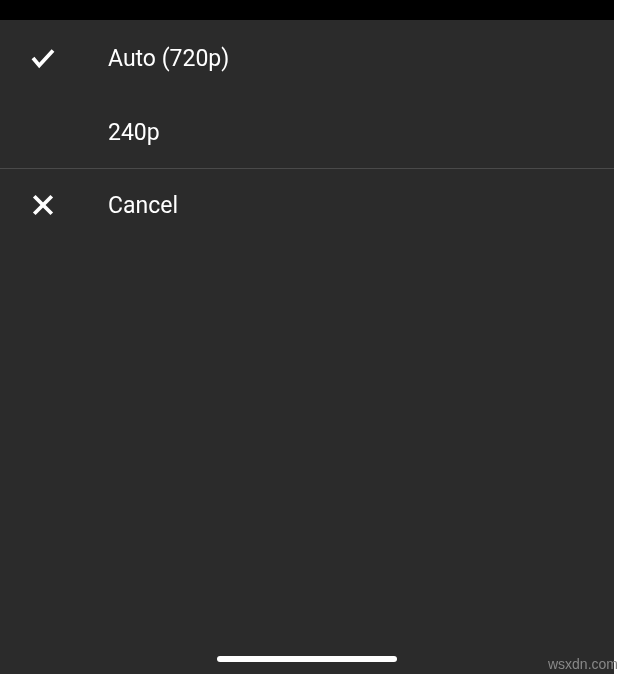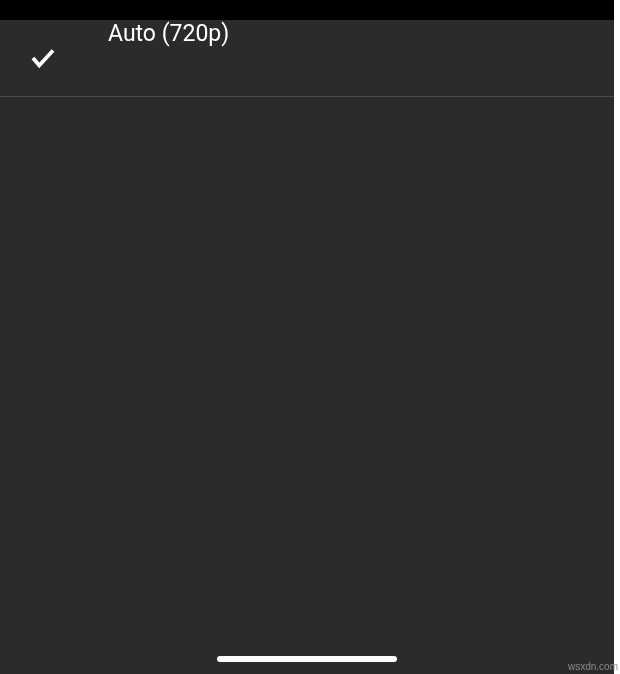--- a/index.html
+++ b/index.html
@@ -22,20 +22,21 @@
     }
     .menu {
       width: 614px;
       background: #2b2b2b;
       color: #fff;
       height: 654px;
       position: relative;
     }
     .menu-item {
       display: flex;
+      align-items: center;
       height: 72px;
       cursor: pointer;
     }
     .icon-slot {
       width: 108px;
       display: flex;
       align-items: center;
       justify-content: flex-start;
       padding-left: 28px;
     }
@@ -63,21 +64,21 @@
       width: 30px;
       height: 30px;
       stroke: #fff;
       stroke-width: 3;
       fill: none;
     }
     .watermark {
       position: absolute;
       bottom: 2px;
       right: 2px;
-      font-size: 10px;
+      font-size: 14px;
       color: #888;
       font-family: Arial, sans-serif;
     }
     .options-list .menu-item:first-child {
       height: 76px;
     }
   </style>
 </head>
 <body>
 
@@ -92,23 +93,36 @@
             <polyline points="4,12 9,18 20,6"></polyline>
           </svg>
       </span>
       <span class="label">Auto (720p)</span>
     </div>
 
 
 
 
 
+    <div class="menu-item">
+      <span class="icon-slot"></span>
+      <span class="label">240p</span>
+    </div>
 
 
   </div>
 
   <div class="divider"></div>
 
+  <div class="menu-item">
+    <span class="icon-slot close-icon">
+      <svg viewBox="0 0 24 24">
+          <line x1="5" y1="5" x2="19" y2="19"></line>
+          <line x1="19" y1="5" x2="5" y2="19"></line>
+        </svg>
+    </span>
+    <span class="label">Cancel</span>
+  </div>
 
   <div class="home-indicator"></div>
 </div>
 
 <div class="watermark">wsxdn.com</div>
 
 </body></html>

